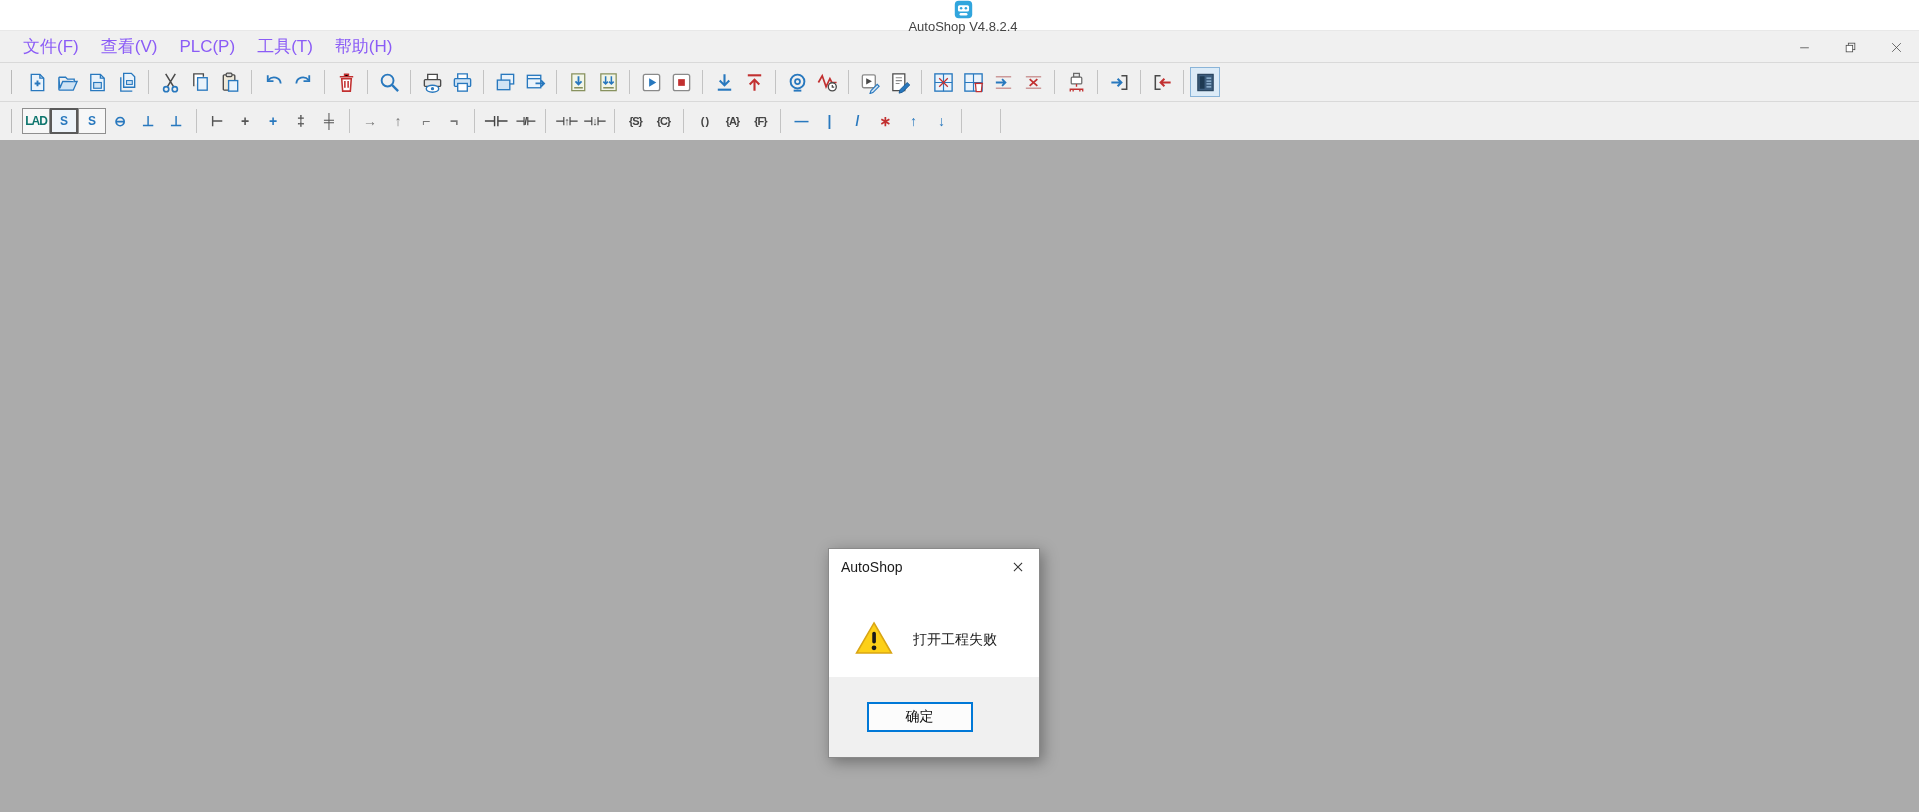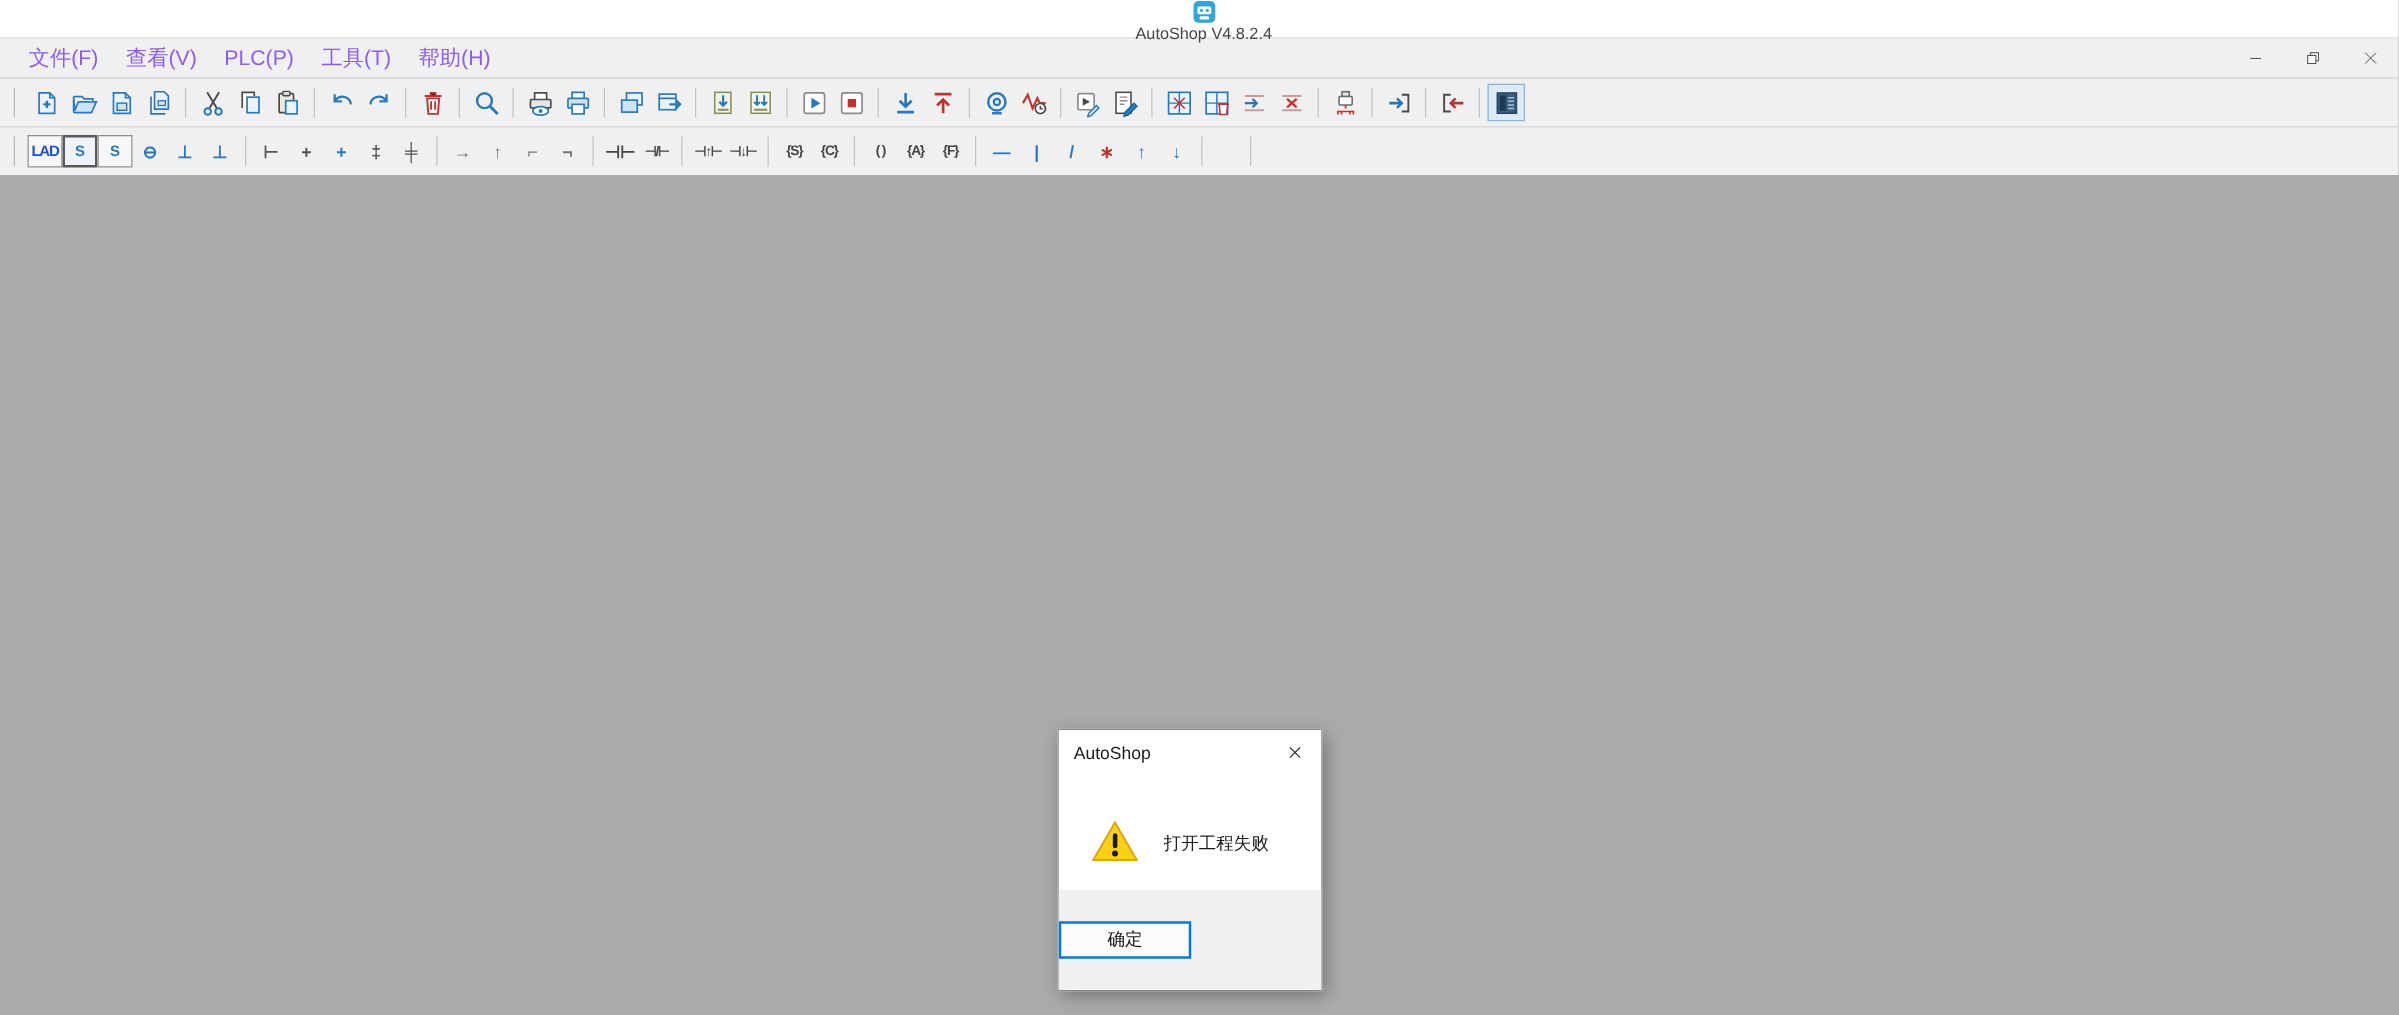--- a/index.html
+++ b/index.html
@@ -35,30 +35,30 @@
   
   .main { position:absolute; top:140px; left:0; right:0; bottom:0; background:#ababab; }
   .panel { position:absolute; left:0; top:4px; width:249px; height:662px; background:#ffffff; border:1px solid #9b9b9b; border-left:none; }
   .panel-header { height:26px; background:#f0f0f0; display:flex; align-items:center; padding:0 6px 0 9px; border-bottom:1px solid #d8d8d8; }
   .panel-title { font-size:13px; color:#222; }
   .panel-tools { margin-left:auto; display:flex; align-items:center; gap:8px; }
   .panel-tool { width:18px; height:18px; display:flex; align-items:center; justify-content:center; font-size:12px; color:#333; }
   .panel-body { height:calc(100% - 26px); background:#fff; }
 
   
-  .dialog { position:absolute; left:846px; top:408px; width:212px; height:210px; background:#ffffff;
-            border:1px solid #8a8a8a; box-shadow:3px 4px 14px rgba(0,0,0,0.35);margin-top:35px; }
+  .dialog { position:absolute; left:828px; top:408px; width:212px; height:210px; background:#ffffff;
+            border:1px solid #8a8a8a; box-shadow:3px 4px 14px rgba(0,0,0,0.35); }
   .dialog-titlebar { height:36px; display:flex; align-items:center; }
   .dialog-title { margin-left:12px; font-size:14px; color:#1a1a1a; }
   .dialog-close { margin-left:auto; width:42px; height:36px; display:flex; align-items:center; justify-content:center;
                   font-size:15px; color:#333; }
   .dialog-body { height:110px; display:flex; align-items:center; padding-left:26px; }
   .dialog-msg { margin-left:20px; font-size:14px; color:#1a1a1a; }
   .dialog-footer { position:absolute; left:0; right:0; bottom:0; height:80px; background:#f0f0f0;
-                   display:flex; align-items:center; justify-content:flex-start; padding-right:29px; }
+                   display:flex; align-items:center; justify-content:center; padding-right:29px; }
   .ok-btn { width:106px; height:30px; background:#fcfcfc; border:2px solid #0078d7; font-size:14px; color:#111;
             display:flex; align-items:center; justify-content:center; font-family:"Liberation Sans",sans-serif; }
 </style>
 </head>
 <body>
 
 <div class="titlebar">
   <div class="app-icon">
       <svg viewBox="0 0 24 24" width="19" height="19">
         <rect x="1" y="1" width="22" height="22" rx="5" fill="#31a5dd"></rect>
@@ -396,21 +396,21 @@
           <rect x="4" y="3.5" width="16" height="17" fill="#3c5d7d" stroke="#27425c" stroke-width="1.2"></rect>
           <rect x="6" y="5.5" width="5" height="13" fill="#1d3a52"></rect>
           <path d="M13 7.5h5M13 10.5h5M13 13.5h5M13 16.5h5" stroke="#9fc4e0" stroke-width="1.2"></path>
         </svg>
       </span>
     </div>
   </div>
 
 <div class="toolbar" id="toolbar2">
     <div class="tb-grip"></div>
-    <div class="lad-btn boxed small" style="color: #1d4ed8;">LAD</div>
+    <div class="lad-btn boxed small" style="color: #0f766e;">LAD</div>
     <div class="lad-btn boxed active" style="color: rgb(40, 120, 190);">S</div>
     <div class="lad-btn boxed" style="color: rgb(40, 120, 190);">S</div>
     <div class="lad-btn" style="color: rgb(40, 120, 190);">⊖</div>
     <div class="lad-btn" style="color: rgb(40, 120, 190);">⊥</div>
     <div class="lad-btn" style="color: rgb(40, 120, 190);">⊥</div>
     <div class="tb-sep"></div>
     <div class="lad-btn" style="color: rgb(85, 85, 85);">⊢</div>
     <div class="lad-btn" style="color: rgb(85, 85, 85);">+</div>
     <div class="lad-btn" style="color: rgb(40, 120, 190);">+</div>
     <div class="lad-btn" style="color: rgb(85, 85, 85);">‡</div>

